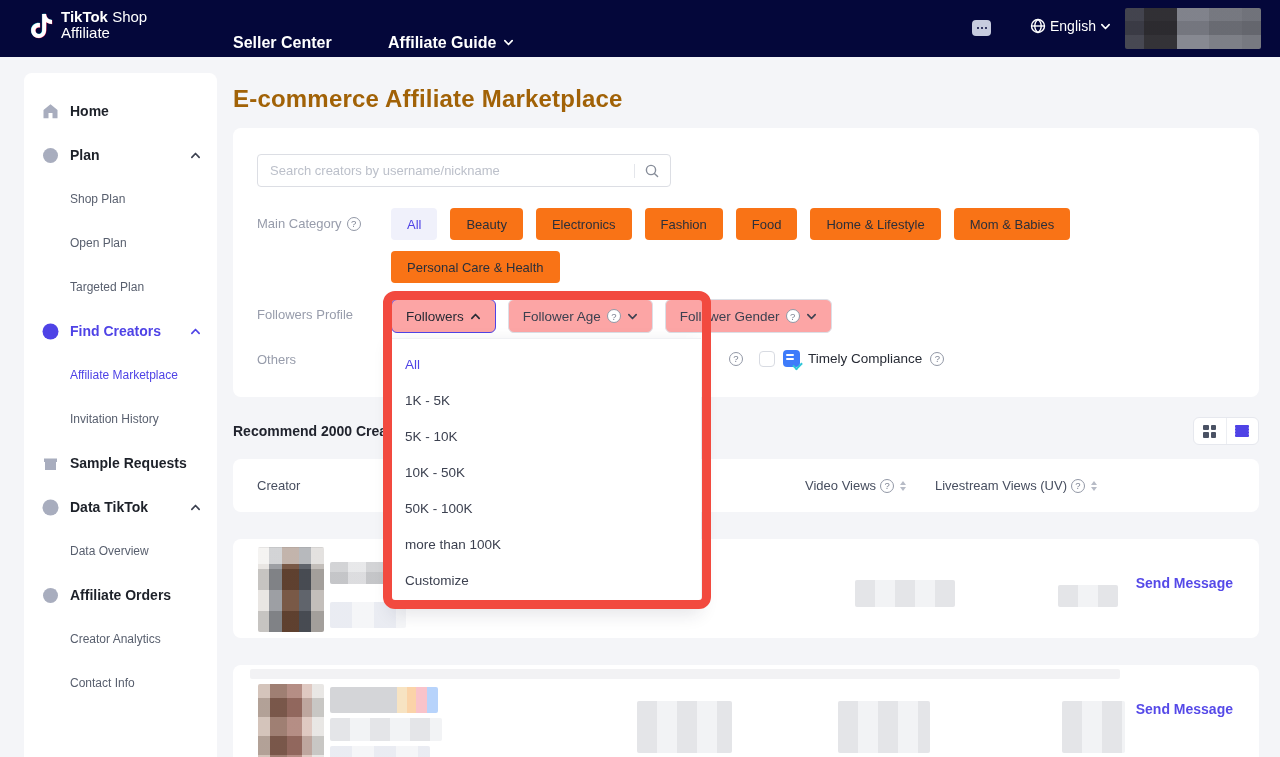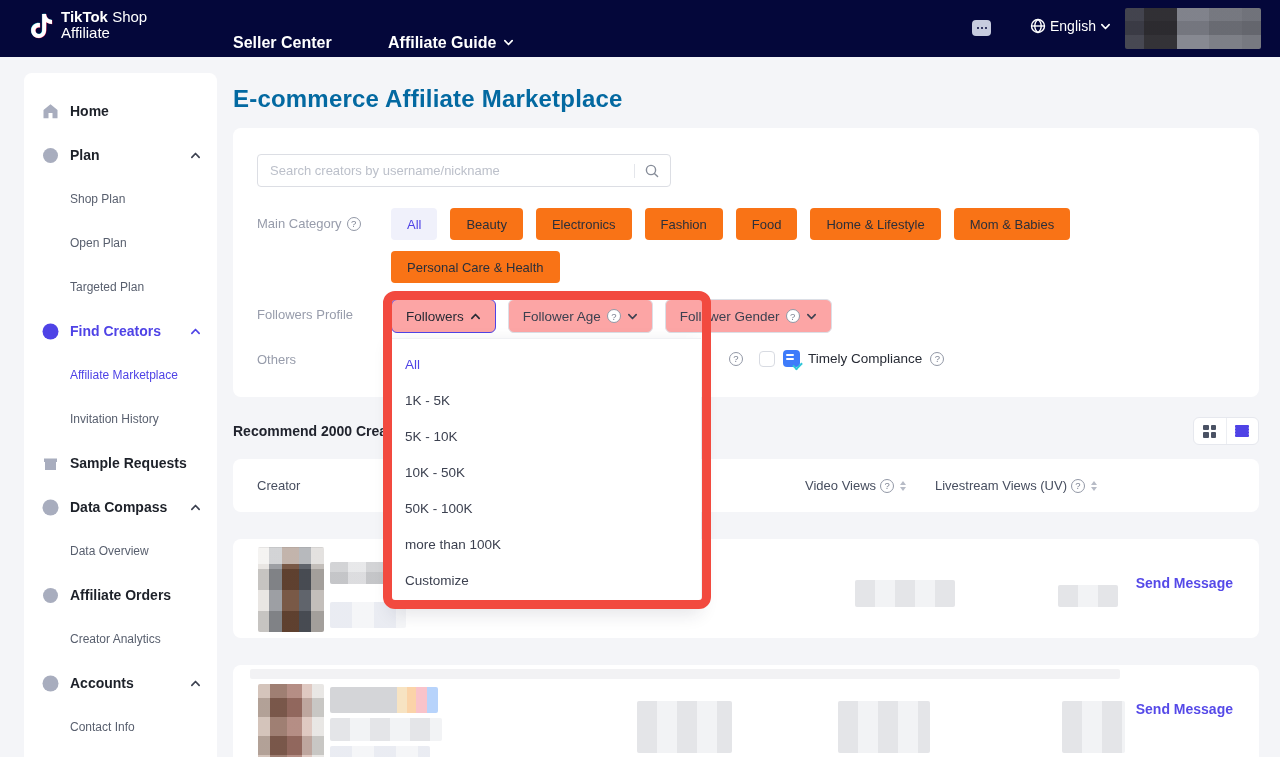--- a/index.html
+++ b/index.html
@@ -37,21 +37,21 @@
   .side-item .lbl { font-size:14px; font-weight:700; color:#1D2129; flex:1; }
   .side-item.child { padding-left:46px; }
   .side-item.child .lbl { font-size:12px; font-weight:400; color:#585F6E; }
   .side-item.active .lbl { color:#4F43E6; }
   .side-item .chev { color:#3C4150; }
   .side-item.active .chev { color:#4F43E6; }
   .ic path, .ic circle, .ic rect { fill:#A8ADBE; }
   .side-item.active .ic path, .side-item.active .ic circle { fill:#4F43E6; }
 
   .content { margin-left:16px; width:1026px; }
-  .page-title { margin-top:28px; font-size:24px; font-weight:700; color:#0369a1; letter-spacing:.2px; }
+  .page-title { margin-top:28px; font-size:24px; font-weight:700; color:#a16207; letter-spacing:.2px; }
 
   
   .card { background:#fff; border-radius:8px; }
   .filter-card { margin-top:15px; height:269px; padding:26px 24px 0 24px; position:relative; }
   .search-wrap { width:414px; height:33px; border:1px solid #DCDEE4; border-radius:4px; display:flex; align-items:center; padding:0 10px 0 12px; background:#fff; }
   .search-wrap input { flex:1; border:none; outline:none; font-size:13px; color:#21242E; font-family:inherit; }
   .search-wrap input::placeholder { color:#BCC0CA; }
   .search-div { width:1px; height:14px; background:#E4E6EB; margin-right:9px; }
   .filter-row { display:flex; align-items:flex-start; margin-top:21px; }
   .filter-label { flex:0 0 134px; font-size:13px; color:#979CAB; padding-top:8px; display:flex; align-items:center; gap:5px; }
@@ -218,49 +218,39 @@
         <svg class="ic" viewBox="0 0 17 17">
           <path d="M2 3.5h13V7h-1v8H3V7H2zM6.5 9h4v1.8h-4z"></path>
         </svg>
         <span class="lbl">Sample Requests</span>
       </div>
       <div class="side-item">
         <svg class="ic" viewBox="0 0 17 17">
           <circle cx="8.5" cy="8.5" r="8"></circle>
           <path d="M5 12 7.3 7.3 12 5l-2.3 4.7z" fill="#fff"></path>
         </svg>
-        <span class="lbl">Data Compass</span>
+        <span class="lbl">Data TikTok</span>
         <svg class="chev" viewBox="0 0 12 12">
           <polyline points="2,8 6,3.8 10,8"></polyline>
         </svg>
       </div>
       <div class="side-item child">
         <span class="lbl">Data Overview</span>
       </div>
       <div class="side-item">
         <svg class="ic" viewBox="0 0 17 17">
           <circle cx="8.5" cy="8.5" r="7.5"></circle>
           <rect x="4.5" y="5.2" width="8" height="1.7" fill="#fff"></rect>
           <rect x="4.5" y="8.6" width="6" height="1.7" fill="#fff"></rect>
           <path d="M11 2.2h3v3z" fill="#fff" opacity=".6"></path>
         </svg>
         <span class="lbl">Affiliate Orders</span>
       </div>
       <div class="side-item child">
         <span class="lbl">Creator Analytics</span>
-      </div>
-      <div class="side-item">
-        <svg class="ic" viewBox="0 0 17 17">
-          <circle cx="8.5" cy="8.5" r="8"></circle>
-          <path d="M8.5 4.2a2.3 2.3 0 1 1 0 4.6 2.3 2.3 0 0 1 0-4.6zm-4 9c.6-2.2 2.1-3.3 4-3.3s3.4 1.1 4 3.3z" fill="#fff"></path>
-        </svg>
-        <span class="lbl">Accounts</span>
-        <svg class="chev" viewBox="0 0 12 12">
-          <polyline points="2,8 6,3.8 10,8"></polyline>
-        </svg>
       </div>
       <div class="side-item child">
         <span class="lbl">Contact Info</span>
       </div>
     </aside>
 
   <main class="content">
     <h1 class="page-title">E-commerce Affiliate Marketplace</h1>
 
     <section class="card filter-card">

